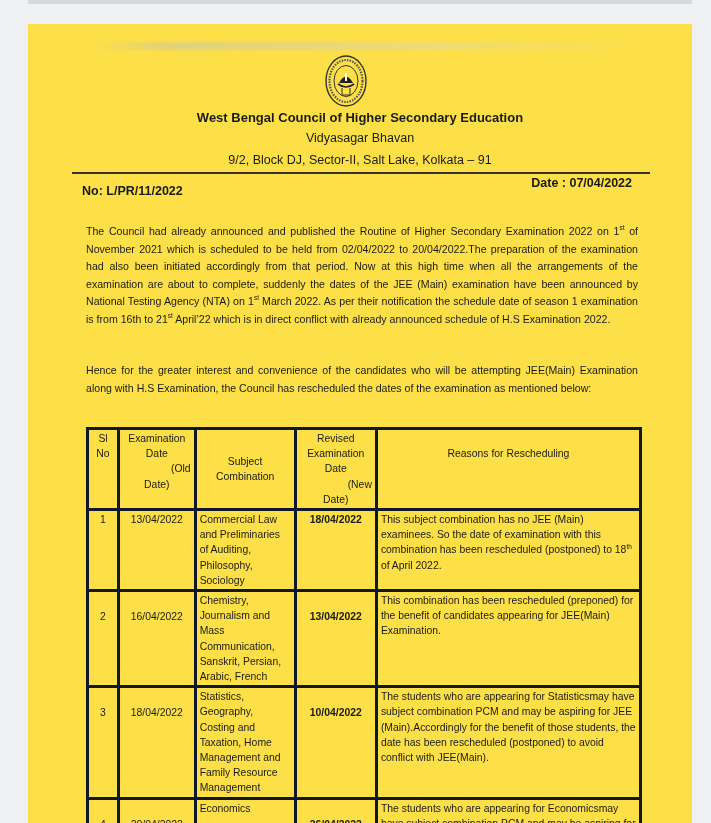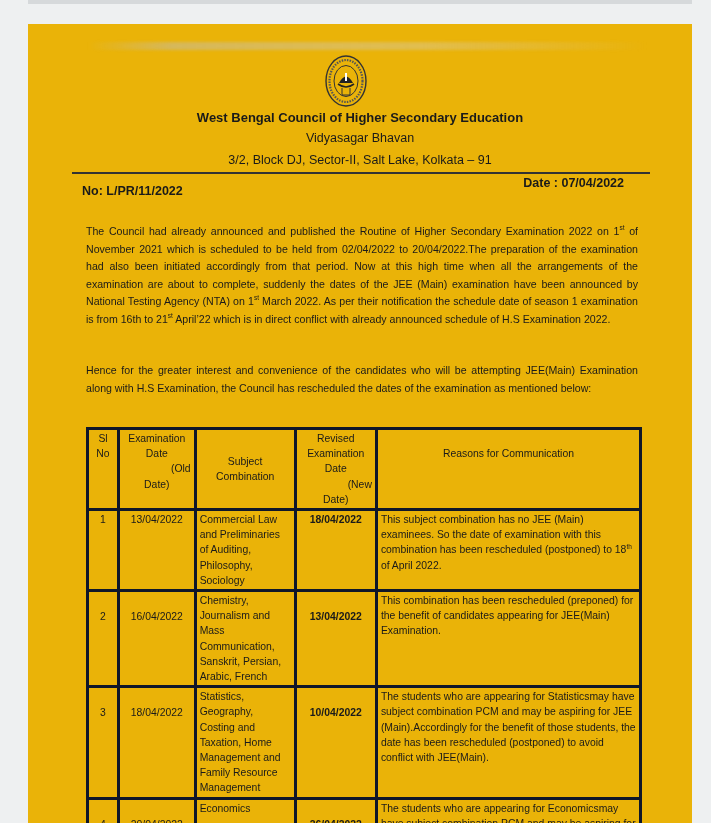--- a/index.html
+++ b/index.html
@@ -9,21 +9,21 @@
     font-family:"Liberation Sans", "DejaVu Sans", sans-serif;
     color:#1a1a1a;
     position:relative;
   }
   .topbar {
     position:absolute; left:28px; top:0; width:664px; height:4px;
     background:#d6d9db;
   }
   .page {
     position:absolute; left:28px; top:24px; width:664px; height:800px;
-    background:#eab308;
+    background:#fde047;
   }
   .smudge {
     position:absolute; left:60px; top:18px; width:560px; height:8px;
     background:linear-gradient(90deg, rgba(200,200,200,0) 0%, rgba(190,190,190,.45) 15%, rgba(210,210,210,.35) 60%, rgba(220,220,220,0) 100%);
     filter:blur(1.5px);
   }
   .logo {
     position:absolute; left:296px; top:30px; width:44px; height:54px;
   }
   .org {
@@ -31,21 +31,21 @@
     font-size:12.5px;
   }
   .org.title { top:86px; font-weight:bold; font-size:13px; }
   .org.l2 { top:107px; }
   .org.l3 { top:129px; }
   .hr {
     position:absolute; left:44px; top:148px; width:578px; height:1.5px; background:#333;
   }
   .ref { position:absolute; top:152px; font-size:12.5px; font-weight:bold; }
   .ref.no { left:54px;margin-top:8px; }
-  .ref.date { right:68px; }
+  .ref.date { right:60px; }
   .heading {
     position:absolute; left:0; width:664px; top:173px; text-align:center;
     font-family:"Liberation Serif", "DejaVu Serif", serif;
     font-weight:bold; font-size:14px; letter-spacing:3px;
   }
   .heading span { text-decoration:underline; text-underline-offset:2px; }
   .para {
     position:absolute; left:58px; width:552px;
     font-size:10.6px; line-height:17.6px; text-align:justify;
   }
@@ -83,21 +83,21 @@
     <ellipse cx="22" cy="27" rx="16.5" ry="21" fill="none" stroke="#555" stroke-width="2.2" stroke-dasharray="1.5 1.2"></ellipse>
     <ellipse cx="22" cy="27" rx="12" ry="15.5" fill="none" stroke="#333" stroke-width="1"></ellipse>
     <path d="M15 29 Q22 16 29 29 Z" fill="#222"></path>
     <rect x="21" y="19" width="2" height="8" fill="#fff"></rect>
     <path d="M14 30 Q22 36 30 30" fill="none" stroke="#222" stroke-width="1.6"></path>
     <path d="M18 34 L18 41 L26 41 L26 34" fill="none" stroke="#333" stroke-width="1"></path>
   </svg>
 
   <div class="org title">West Bengal Council of Higher Secondary Education</div>
   <div class="org l2">Vidyasagar Bhavan</div>
-  <div class="org l3">3/2, Block DJ, Sector-II, Salt Lake, Kolkata – 91</div>
+  <div class="org l3">9/2, Block DJ, Sector-II, Salt Lake, Kolkata – 91</div>
   <div class="hr"></div>
 
   <div class="ref no">No: L/PR/11/2022</div>
   <div class="ref date">Date : 07/04/2022</div>
 
 
   <div class="para p1"><span>The Council had already announced and published the Routine of Higher Secondary Examination 2022 on 1</span><sup>st</sup><span> of November 2021 which is scheduled to be held from 02/04/2022 to 20/04/2022.The preparation of the examination had also been initiated accordingly from that period. Now at this high time when all the arrangements of the examination are about to complete, suddenly the dates of the JEE (Main) examination have been announced by National Testing Agency (NTA) on 1</span><sup>st</sup><span> March 2022. As per their notification the schedule date of season 1 examination is from 16th to 21</span><sup>st</sup><span> April’22 which is in direct conflict with already announced schedule of H.S Examination 2022.</span></div>
 
   <div class="para p2">Hence for the greater interest and convenience of the candidates who will be attempting JEE(Main) Examination along with H.S Examination, the Council has rescheduled the dates of the examination as mentioned below:</div>
 
@@ -116,21 +116,21 @@
         <th class="c-sub" style="vertical-align:middle;">
           <span>Subject Combination</span>
         </th>
         <th class="c-new" style="vertical-align:top;">
           <span>Revised</span><br>
           <span>Examination</span><br>
           <span>Date</span><br>
           <span class="b">(New Date)</span>
         </th>
         <th class="c-reason" style="vertical-align:top; padding-top:16px;">
-          <span>Reasons for Communication</span>
+          <span>Reasons for Rescheduling</span>
         </th>
       </tr>
     </thead>
     <tbody>
       <tr>
         <td class="sl">1</td>
         <td class="old">13/04/2022</td>
         <td><span class="bold"></span><span>Commercial Law and Preliminaries of Auditing, Philosophy, Sociology</span></td>
         <td class="new">18/04/2022</td>
         <td><span>This subject combination has no JEE (Main) examinees. So the date of examination with this combination has been rescheduled (postponed) to 18</span><sup>th</sup><span> of April 2022.</span></td>

